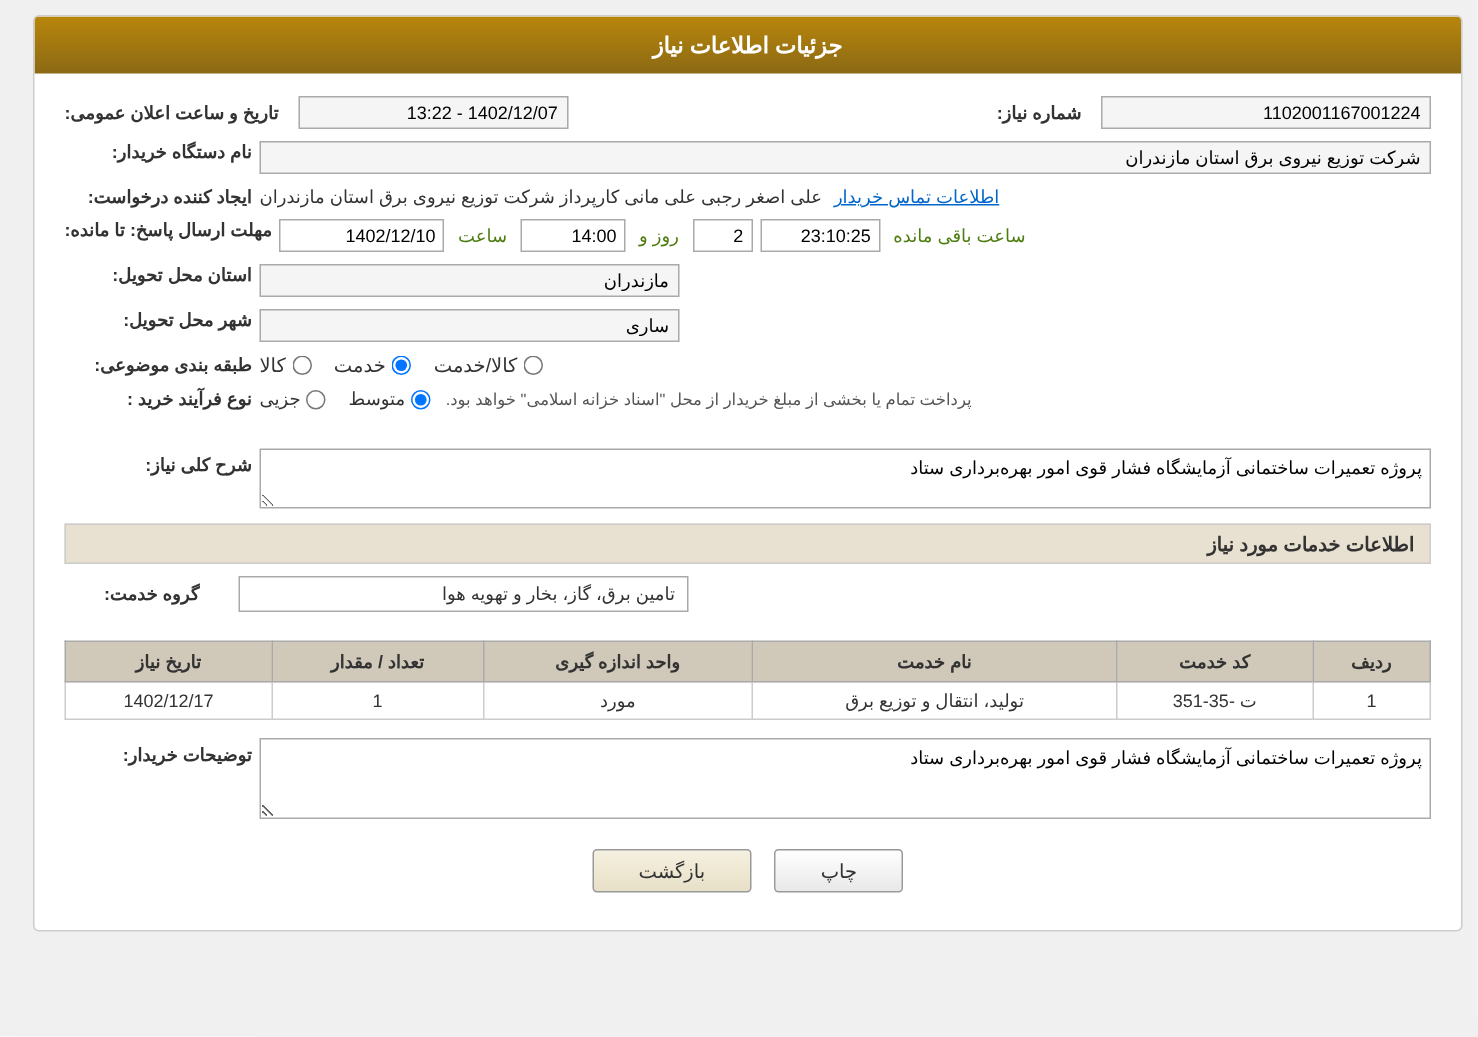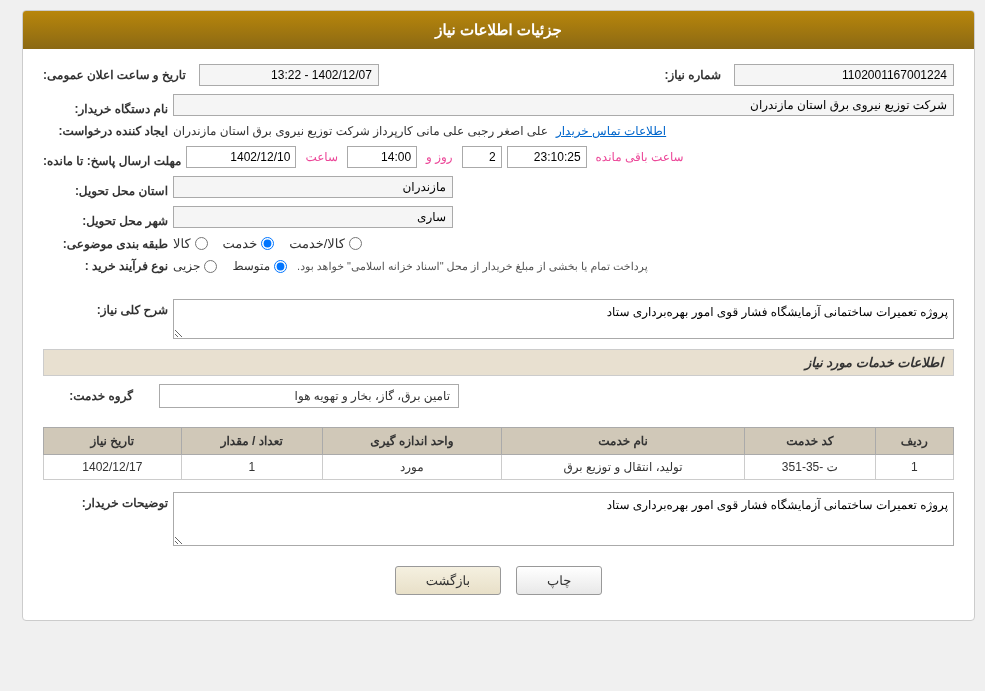--- a/index.html
+++ b/index.html
@@ -35,25 +35,24 @@
     }
     .section-title {
       background: #e8e0d0;
       border: 1px solid #ccc;
       color: #333;
       font-weight: bold;
       font-size: 13px;
       padding: 5px 10px;
       margin: 10px 0 8px 0;
       text-align: right;
-      font-style: italic;
     }
     .info-row {
       display: flex;
-      align-items: flex-end;
+      align-items: flex-start;
       margin-bottom: 8px;
       flex-direction: row-reverse;
     }
     .info-label {
       min-width: 130px;
       text-align: right;
       font-weight: bold;
       color: #333;
       font-size: 12px;
       padding-right: 5px;
@@ -74,21 +73,21 @@
     }
     .date-time-row {
       display: flex;
       align-items: center;
       flex-direction: row-reverse;
       gap: 5px;
       flex-wrap: wrap;
     }
     .inline-label {
       font-size: 12px;
-      color: #ec4899;
+      color: #4d7c0f;
       padding: 0 4px;
     }
     .link-style {
       color: #0066cc;
       text-decoration: underline;
       cursor: pointer;
       font-size: 12px;
     }
     .radio-group {
       display: flex;

